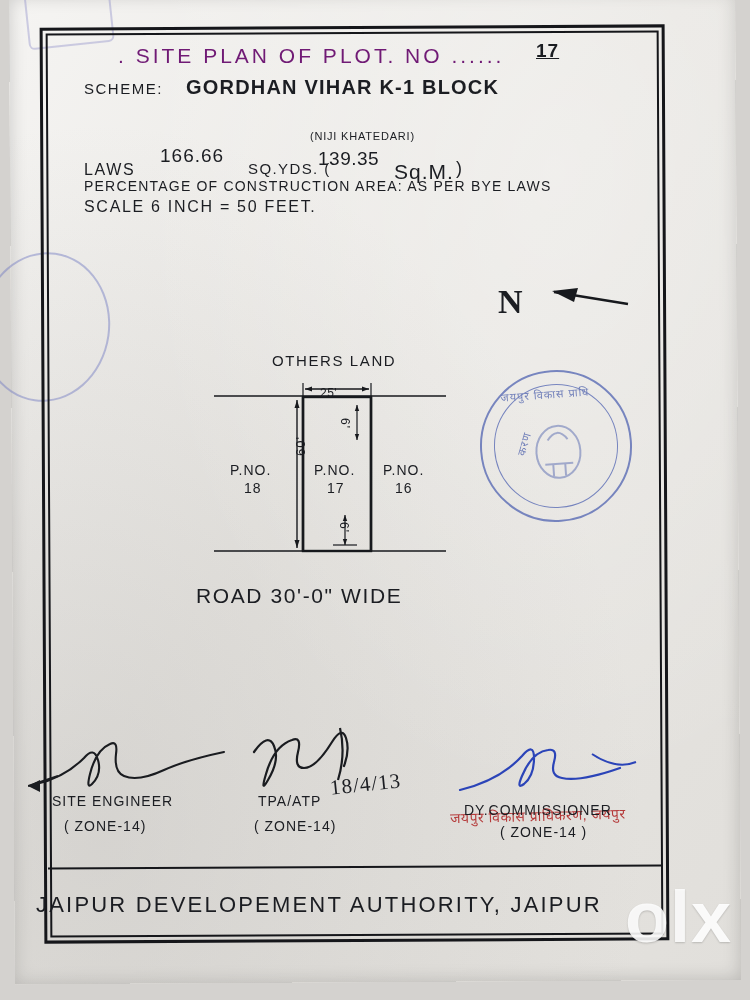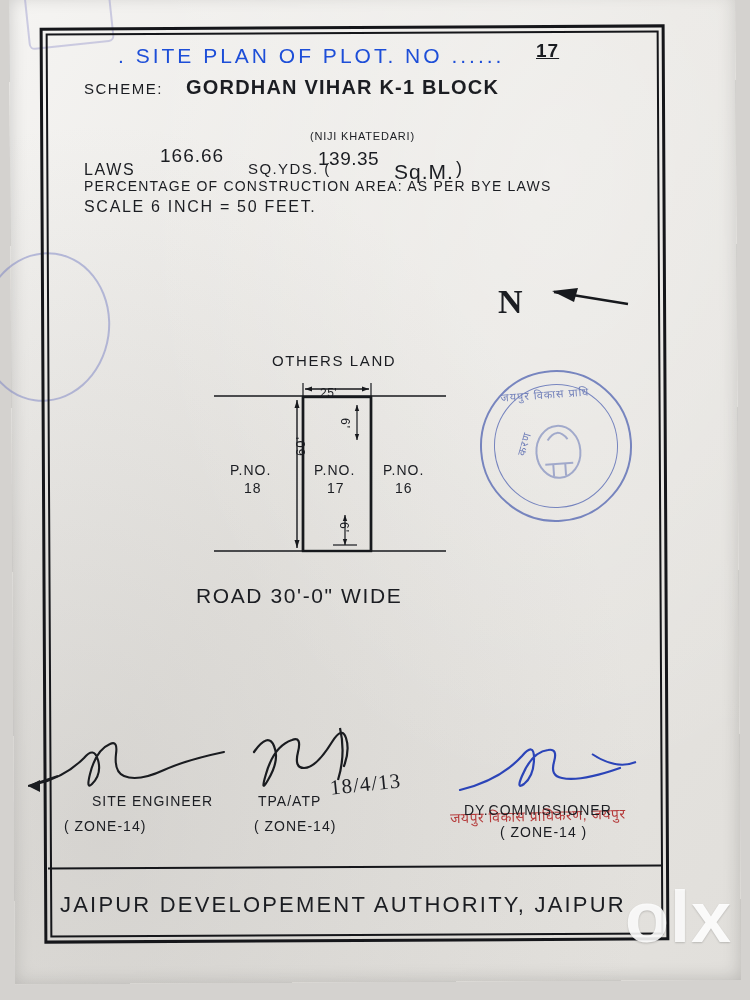--- a/index.html
+++ b/index.html
@@ -56,21 +56,21 @@
     left: 48px; top: 866px;
     width: 613px; height: 0;
     border-top: 2px solid #15161a;
     transform: rotate(-0.3deg);
   }
 
   .txt { position: absolute; color: #1b1d22; white-space: nowrap; letter-spacing: 1px; }
 
   #title {
     left: 118px; top: 44px;
-    font-size: 21px; letter-spacing: 3px; color: #1d4ed8;
+    font-size: 21px; letter-spacing: 3px; color: #701a75;
   }
   #plot-no {
     left: 536px; top: 40px;
     font-size: 19px; font-weight: 700; text-decoration: underline;
   }
   #scheme-label { left: 84px; top: 80px; font-size: 15px; letter-spacing: 1.5px; }
   #scheme-name  { left: 186px; top: 76px; font-size: 20px; font-weight: 700; letter-spacing: 1.2px; }
   #village      { left: 164px; top: 108px; font-size: 14px; letter-spacing: 1.1px; }
   #khatedari    { left: 310px; top: 130px; font-size: 11px; letter-spacing: 0.8px; }
   #area-label   { left: 84px;  top: 161px; font-size: 16px; letter-spacing: 1.6px; }
@@ -99,28 +99,28 @@
   #pno18-b { left: 244px; top: 480px; font-size: 14px; }
   #pno17-a { left: 314px; top: 462px; font-size: 14px; letter-spacing: 1px; }
   #pno17-b { left: 327px; top: 480px; font-size: 14px; }
   #pno16-a { left: 383px; top: 462px; font-size: 14px; letter-spacing: 1px; }
   #pno16-b { left: 395px; top: 480px; font-size: 14px; }
 
   #road { left: 196px; top: 584px; font-size: 21px; letter-spacing: 1.6px; }
 
   
   .sig-title { font-size: 14px; letter-spacing: 1px; }
-  #sig1-t { left: 44px;  top: 793px; padding-left: 48px; }
+  #sig1-t { left: 52px;  top: 793px; }
   #sig1-z { left: 64px;  top: 818px; }
   #sig2-t { left: 258px; top: 793px; }
   #sig2-z { left: 254px; top: 818px; }
   #sig3-t { left: 464px; top: 802px; }
   #sig3-z { left: 500px; top: 824px; }
 
-  #footer-title { left: 36px; top: 892px; font-size: 22px; letter-spacing: 2.2px; margin-left: 24px; }
+  #footer-title { left: 36px; top: 892px; font-size: 22px; letter-spacing: 2.2px; }
 
   
   .ink { position: absolute; pointer-events: none; }
 
   
   #seal {
     position: absolute; left: 480px; top: 370px;
     width: 152px; height: 152px; border-radius: 50%;
     border: 2px solid #4b5fb0; opacity: 0.72;
     transform: rotate(-4deg);

